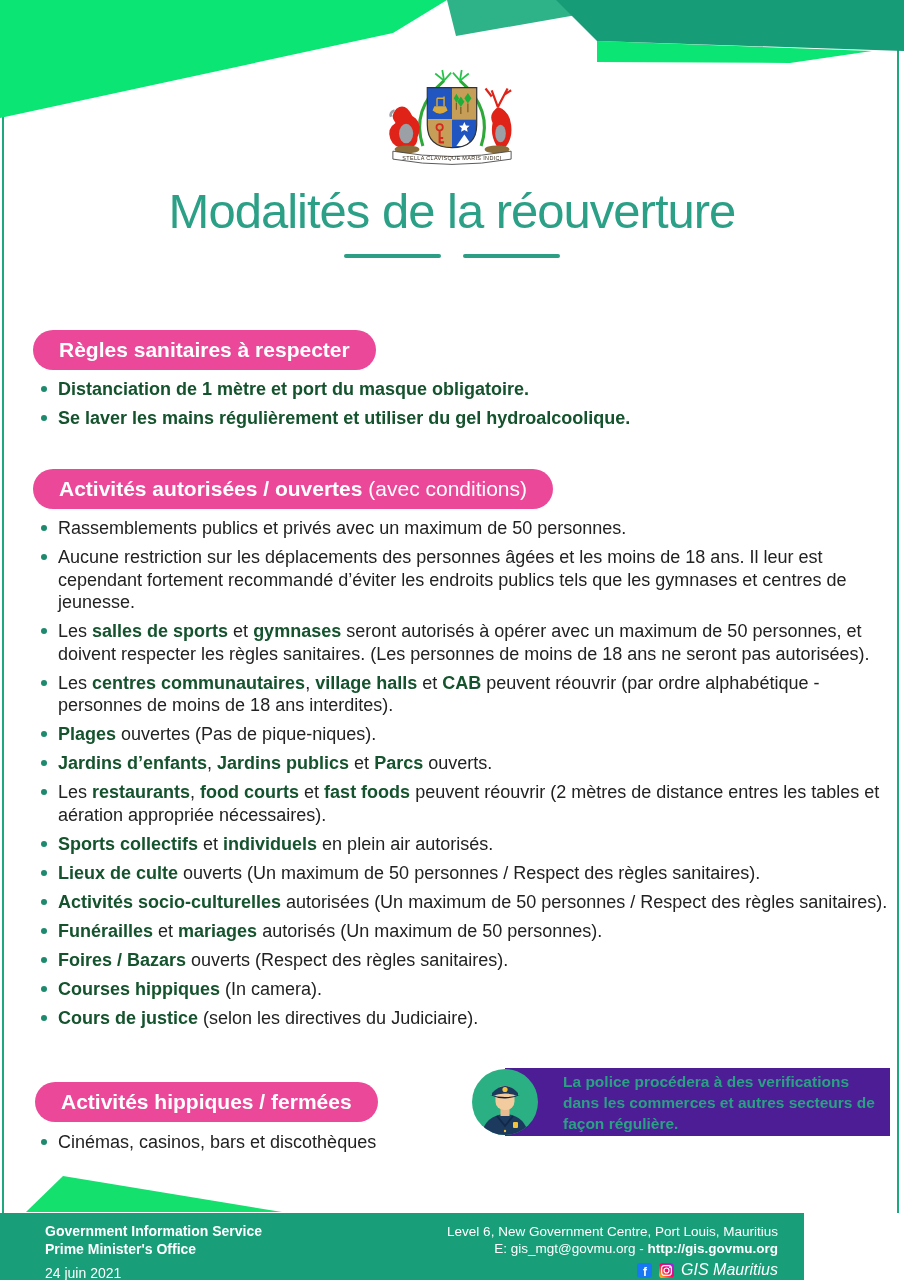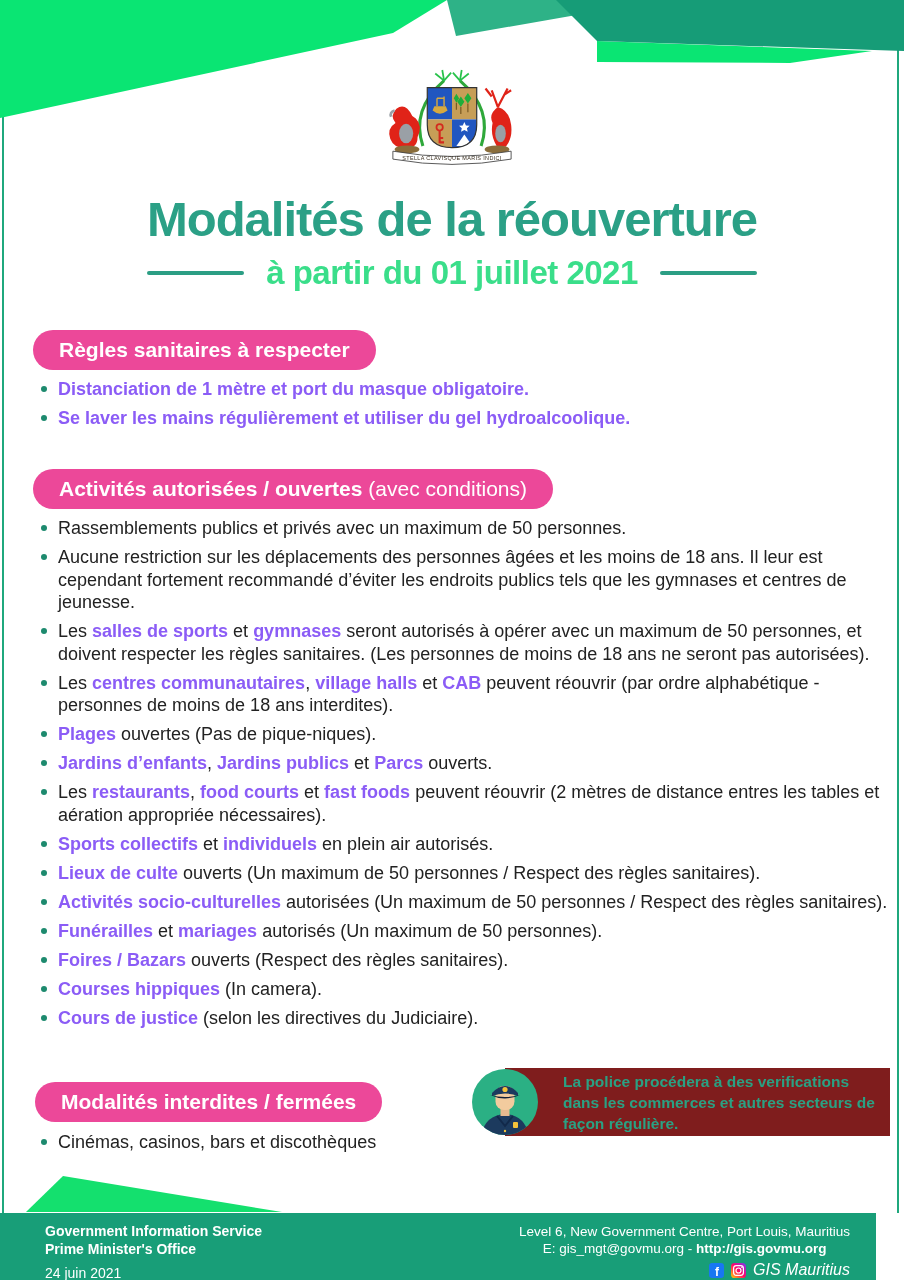--- a/index.html
+++ b/index.html
@@ -9,63 +9,63 @@
   
   .frame-line{position:absolute;top:0;width:2px;height:1213px;background:#1fa87d;}
   .frame-left{left:2px;} .frame-right{left:897px;}
 
   
   .deco-header{position:absolute;left:0;top:0;}
 
   
   .coat{position:absolute;left:50%;top:56px;transform:translateX(-50%);}
 
-  .page-title{position:absolute;left:0;right:0;top:183px;margin:8px;text-align:center;
-      font-size:49px;font-weight:700;color:#2ba086;letter-spacing:-1px;}
+  .page-title{position:absolute;left:0;right:0;top:183px;margin:0;text-align:center;
+      font-size:49px;font-weight:400;color:#2ba086;letter-spacing:-1px;}
   .subtitle-row{position:absolute;left:0;right:0;top:254px;display:flex;align-items:center;
       justify-content:center;gap:22px;}
   .subtitle-rule{width:97px;height:4px;background:#2b9e84;border-radius:2px;}
   .subtitle-text{font-size:33px;font-weight:700;color:#3ade8a;letter-spacing:-0.5px;}
 
   .pill{position:absolute;display:inline-block;background:#ec4899;color:#fff;font-weight:700;
       font-size:21px;line-height:25px;padding:7px 26px 8px 26px;border-radius:22px;white-space:nowrap;}
   .pill .light{font-weight:400;}
   .pill-sanitary{left:33px;top:330px;}
   .pill-authorized{left:33px;top:469px;}
   .pill-forbidden{left:35px;top:1082px;}
 
   ul.blist{list-style:none;margin:0;padding:0;position:absolute;}
   ul.blist li{position:relative;padding-left:21px;color:#222222;font-size:18px;line-height:22.5px;
       margin-bottom:6.5px;}
   ul.blist li .dot{position:absolute;left:4px;top:8px;width:6px;height:6px;border-radius:50%;
       background:#1d8a6e;}
-  ul.blist b{font-weight:700;color:#8b5cf6;}
+  ul.blist b{font-weight:700;color:#14532d;}
   .list-sanitary{left:37px;top:378px;right:40px;}
   .list-sanitary li{font-weight:700;color:#0e0e0e;font-size:18.5px;margin-bottom:10px;}
   .list-authorized{left:37px;top:517px;right:13px;}
   .list-forbidden{left:37px;top:1131px;right:420px;}
   .list-forbidden li{font-size:18.5px;}
 
   
-  .callout-box{position:absolute;left:505px;top:1068px;width:385px;height:68px;background:#7f1d1d;
+  .callout-box{position:absolute;left:505px;top:1068px;width:385px;height:68px;background:#4c1d95;
       display:flex;align-items:center;box-sizing:border-box;padding-left:58px;padding-right:8px;}
   .callout-text{font-size:15.5px;line-height:21px;font-weight:700;color:#2aa183;}
   .callout-avatar{position:absolute;left:471px;top:1068px;}
 
   
   .deco-triangle{position:absolute;left:0;top:1170px;}
 
   
-  .footer{position:absolute;left:0;top:1213px;width:876px;height:67px;background:#189e78;color:#fff;
+  .footer{position:absolute;left:0;top:1213px;width:804px;height:67px;background:#189e78;color:#fff;
       display:flex;justify-content:space-between;box-sizing:border-box;padding:10px 26px 0 45px;}
   .footer .org{font-size:14px;font-weight:700;line-height:17.5px;}
   .footer .date{font-size:14px;font-weight:400;margin-top:7px;}
   .footer-right{text-align:right;}
   .footer .addr{font-size:13.5px;line-height:17px;}
-  .footer .mailline{font-size:13.5px;line-height:17px;text-align:center;}
+  .footer .mailline{font-size:13.5px;line-height:17px;}
   .footer .mailline .site{font-weight:700;}
   .social-row{margin-top:4px;display:flex;justify-content:flex-end;align-items:center;gap:7px;}
   .social-label{font-size:16px;font-style:italic;}
 </style>
 </head>
 <body>
 
 <div class="page">
 
   <div class="frame-line frame-left"></div>
@@ -143,21 +143,20 @@
 
     <g>
       <path d="M18,102 Q85,114 152,102 L152,111 Q85,123 18,111 Z" fill="#ffffff" stroke="#444" stroke-width="1"></path>
       <text x="85" y="112.5" text-anchor="middle" font-size="6.2" letter-spacing="0.4" fill="#3a2f20">STELLA CLAVISQUE MARIS INDICI</text>
     </g>
   </svg>
 
   <h1 class="page-title">Modalités de la réouverture</h1>
   <div class="subtitle-row">
     <div class="subtitle-rule"></div>
-    <div class="subtitle-text">à partir du 01 juillet 2021</div>
     <div class="subtitle-rule"></div>
   </div>
 
   <div class="pill pill-sanitary">
     <span>Règles sanitaires à respecter</span>
   </div>
   <ul class="blist list-sanitary">
       <li><span class="dot"></span><span class="li-text"><b>Distanciation de 1 mètre et port du masque obligatoire.</b></span></li>
       <li><span class="dot"></span><span class="li-text"><b>Se laver les mains régulièrement et utiliser du gel hydroalcoolique.</b></span></li>
     </ul>
@@ -176,21 +175,21 @@
       <li><span class="dot"></span><span class="li-text"><b>Sports collectifs</b><span> et </span><b>individuels</b><span> en plein air autorisés.</span></span></li>
       <li><span class="dot"></span><span class="li-text"><b>Lieux de culte</b><span> ouverts (Un maximum de 50 personnes / Respect des règles sanitaires).</span></span></li>
       <li><span class="dot"></span><span class="li-text"><b>Activités socio-culturelles</b><span> autorisées (Un maximum de 50 personnes / Respect des règles sanitaires).</span></span></li>
       <li><span class="dot"></span><span class="li-text"><b>Funérailles</b><span> et </span><b>mariages</b><span> autorisés (Un maximum de 50 personnes).</span></span></li>
       <li><span class="dot"></span><span class="li-text"><b>Foires / Bazars</b><span> ouverts (Respect des règles sanitaires).</span></span></li>
       <li><span class="dot"></span><span class="li-text"><b>Courses hippiques</b><span> (In camera).</span></span></li>
       <li><span class="dot"></span><span class="li-text"><b>Cours de justice</b><span> (selon les directives du Judiciaire).</span></span></li>
     </ul>
 
   <div class="pill pill-forbidden">
-    <span>Modalités interdites / fermées</span>
+    <span>Activités hippiques / fermées</span>
   </div>
   <ul class="blist list-forbidden">
       <li><span class="dot"></span><span class="li-text"><span>Cinémas, casinos, bars et discothèques</span></span></li>
     </ul>
 
   <div class="callout-box">
     <div class="callout-text">La police procédera à des verifications dans les commerces et autres secteurs de façon régulière.</div>
   </div>
   <svg class="callout-avatar" width="68" height="68" viewBox="0 0 68 68">
     <defs>

